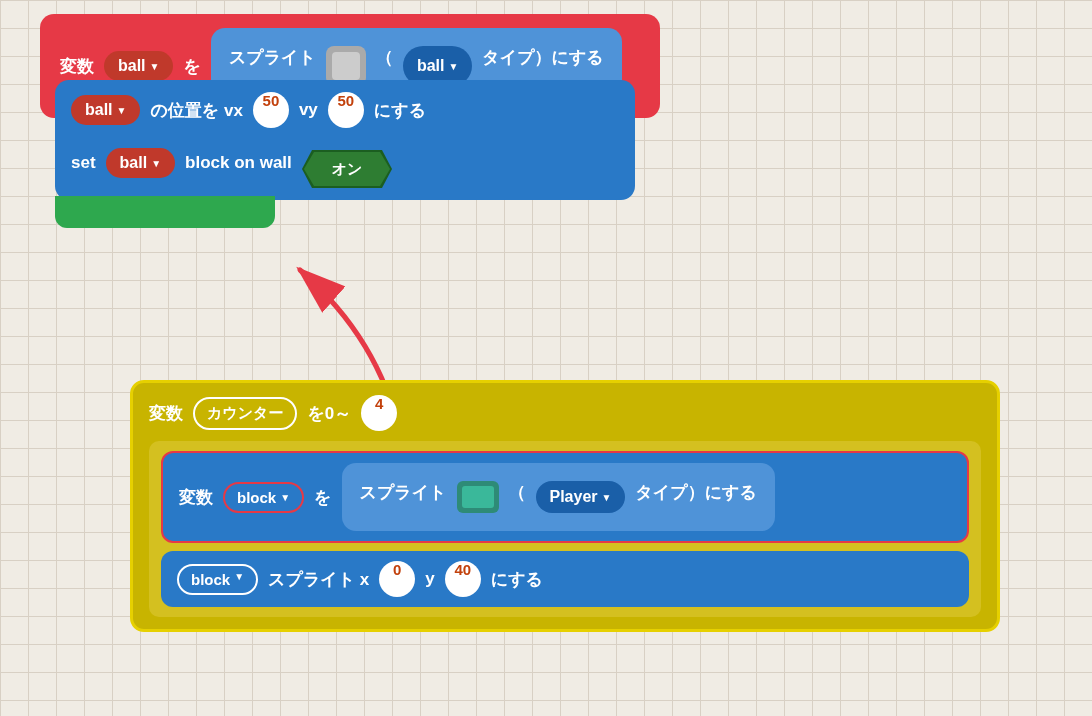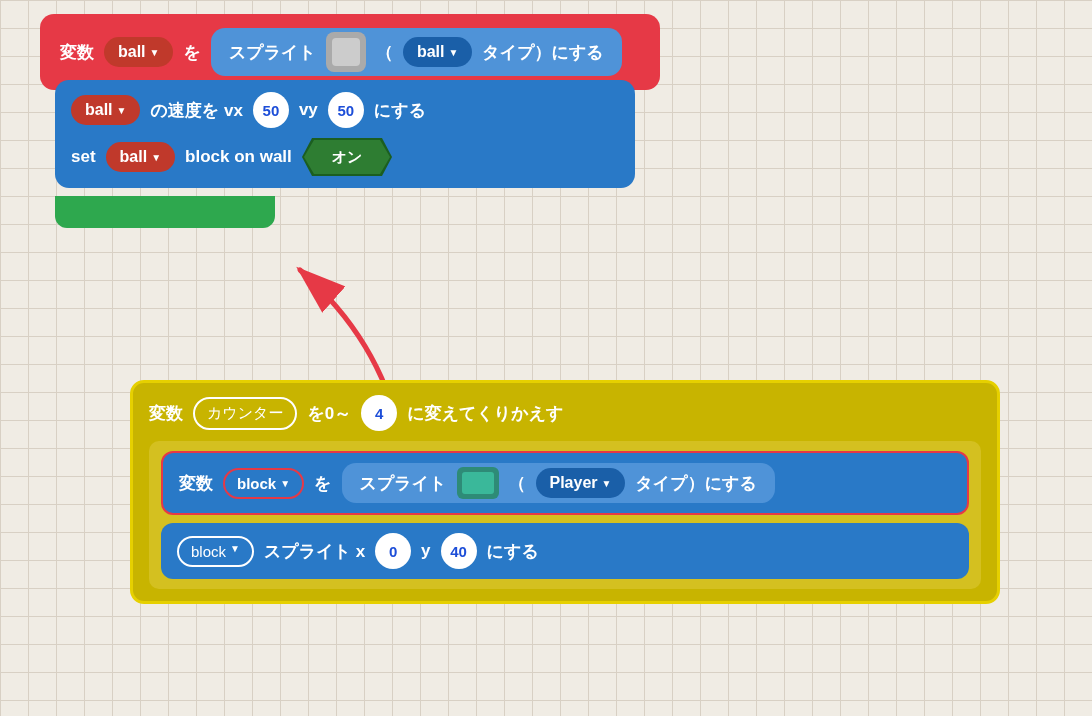--- a/index.html
+++ b/index.html
@@ -100,25 +100,24 @@
       font-weight: bold;
       white-space: nowrap;
     }
 
     .circle-value {
       background: white;
       border-radius: 50%;
       width: 36px;
       height: 36px;
       display: flex;
-      align-items: center;
       justify-content: center;
       font-size: 15px;
       font-weight: bold;
-      color: #1d4ed8;
+      color: #c2410c;
     }
 
     
     .sprite-box {
       background: #aaaaaa;
       border-radius: 8px;
       width: 40px;
       height: 40px;
       display: flex;
       align-items: center;
@@ -129,23 +128,22 @@
       background: #cccccc;
       width: 28px;
       height: 28px;
       border-radius: 4px;
     }
 
     
     .sprite-container {
       background: #4f93d8;
       border-radius: 14px;
-      padding: 4px 18px;
-      display: flex;
-      align-items: center;
+      padding: 18px 18px;
+      display: flex;
       gap: 10px;
     }
 
     
     .arrow-svg {
       position: absolute;
       top: 240px;
       left: 200px;
       width: 280px;
       height: 200px;
@@ -212,21 +210,21 @@
       align-items: center;
       gap: 4px;
     }
 
     .pill-outline-white {
       border: 2px solid white;
       border-radius: 20px;
       padding: 5px 12px;
       color: white;
       font-size: 15px;
-      font-weight: normal;
+      font-weight: bold;
       display: flex;
       gap: 4px;
     }
 
     .chevron {
       font-size: 10px;
     }
 
     
     .sprite-box-teal {
@@ -273,40 +271,40 @@
     </div>
   </div>
 
   <div class="block-blue-container">
 
     <div class="block-row">
       <div class="pill-dropdown">
         <span>ball</span>
         <span class="chevron">▼</span>
       </div>
-      <span class="label-white">の速度を vx</span>
+      <span class="label-white">の位置を vx</span>
       <div class="circle-value">
         <span>50</span>
       </div>
       <span class="label-white">vy</span>
       <div class="circle-value">
         <span>50</span>
       </div>
       <span class="label-white">にする</span>
     </div>
 
     <div class="block-row">
       <span class="label-white">set</span>
       <div class="pill-dropdown">
         <span>ball</span>
         <span class="chevron">▼</span>
       </div>
       <span class="label-white">block on wall</span>
 
-      <div style="position:relative; display:inline-flex; align-items:center;">
+      <div style="position:relative; display:inline-flex; align-items:center;margin-top:12px;">
         <svg width="90" height="38" viewBox="0 0 90 38">
           <polygon points="10,0 80,0 90,19 80,38 10,38 0,19" fill="#1b5e20"></polygon>
           <polygon points="12,2 78,2 88,19 78,36 12,36 2,19" fill="#2e7d32"></polygon>
           <text x="45" y="24" text-anchor="middle" fill="white" font-size="15" font-weight="bold">オン</text>
         </svg>
       </div>
     </div>
   </div>
 
   <div class="block-green-bottom"></div>
@@ -324,21 +322,20 @@
 
     <div class="block-yellow-header">
       <span class="label-white">変数</span>
       <div class="pill-outline-white">
         <span>カウンター</span>
       </div>
       <span class="label-white">を0～</span>
       <div class="circle-value">
         <span>4</span>
       </div>
-      <span class="label-white">に変えてくりかえす</span>
     </div>
 
     <div class="block-yellow-inner">
 
       <div class="block-red-outline">
         <span class="label-white">変数</span>
         <div class="pill-outline-red">
           <span>block</span>
           <span class="chevron">▼</span>
         </div>

